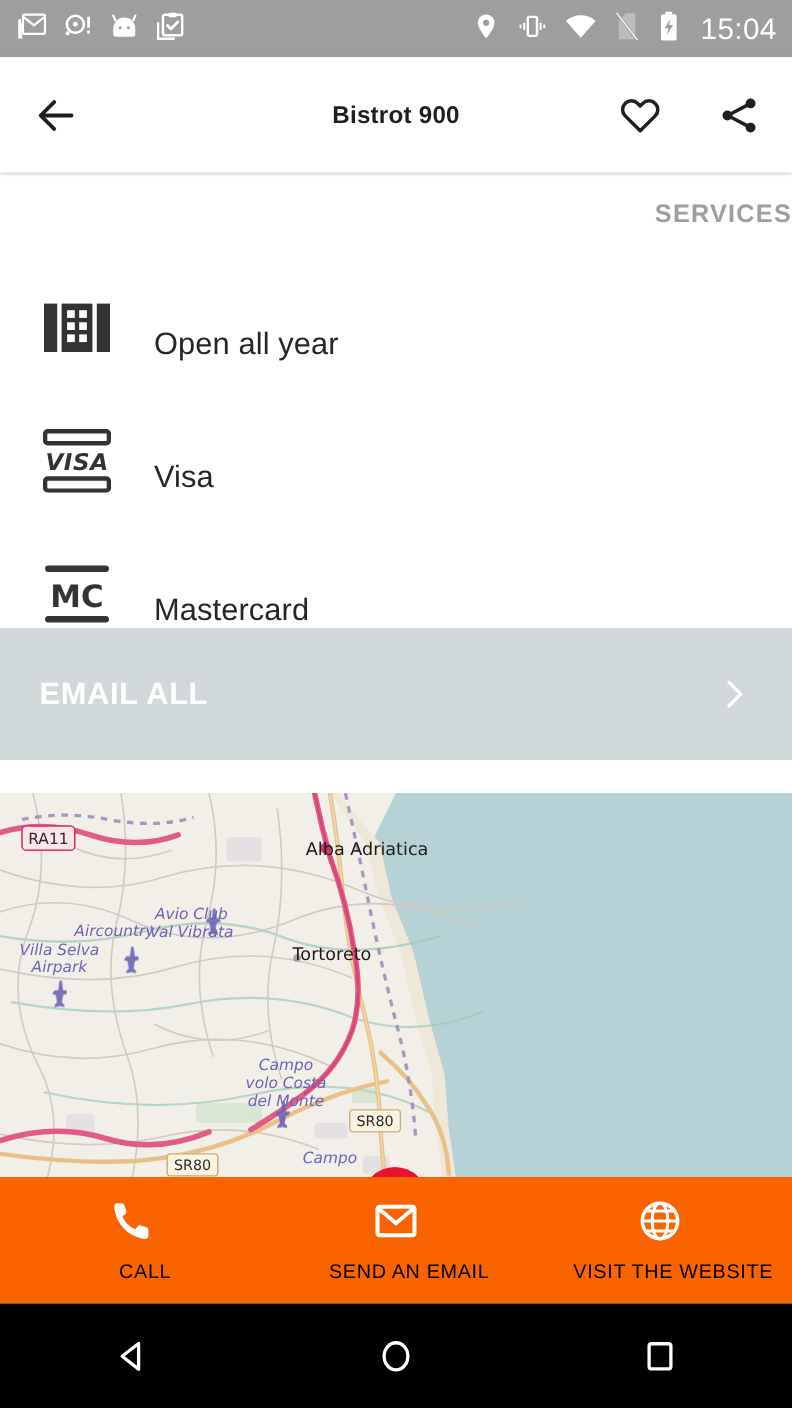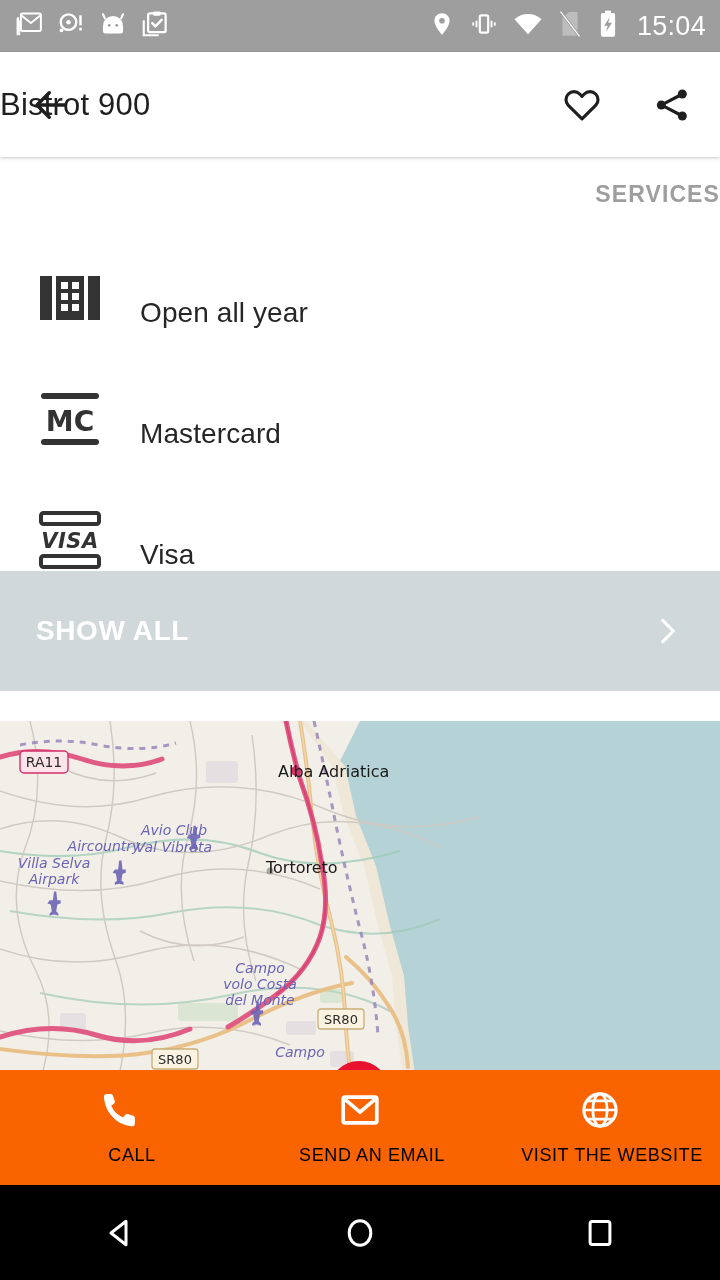--- a/index.html
+++ b/index.html
@@ -25,22 +25,22 @@
 
   
   .appbar {
     height:105px; flex:0 0 105px; background:#ffffff; position:relative;
     display:flex; align-items:center; padding:0 22px;
     box-shadow:0 1px 3px rgba(0,0,0,.22);
     z-index:6;
   }
   .appbar-back { width:58px; height:58px; display:flex; align-items:center; justify-content:center; cursor:pointer;}
   .appbar-title {
-    position:absolute; left:0; right:0; 
-    font-size:31px; font-weight:400; color:#1f1f1f; letter-spacing:.2px;
+    position:absolute; left:0; right:0; text-align:center;
+    font-size:22px; font-weight:700; color:#1f1f1f; letter-spacing:.2px;
     pointer-events:none;
   }
   .appbar-actions { margin-left:auto; display:flex; align-items:center; gap:38px; z-index:2; }
   .appbar-btn { width:52px; height:52px; display:flex; align-items:center; justify-content:center; cursor:pointer; }
 
   
   .content { flex:1 1 auto; position:relative; background:#ffffff; overflow:hidden; }
 
   .section-title {
     font-size:23px; font-weight:700; letter-spacing:1.1px;
@@ -237,42 +237,42 @@
             <rect x="21" y="32" width="7" height="7" fill="#fff"></rect>
             <rect x="32" y="32" width="7" height="7" fill="#fff"></rect>
           </svg>
         </span>
         <span class="svc-label">Open all year</span>
       </div>
 
       <div class="svc-row">
         <span class="svc-icon">
           <svg width="62" height="58" viewBox="0 0 62 58">
+            <rect x="2" y="2" width="58" height="11" rx="2.5" fill="none" stroke="#333" stroke-width="4"></rect>
+            <rect x="2" y="45" width="58" height="11" rx="2.5" fill="none" stroke="#333" stroke-width="4"></rect>
+            <text x="31" y="37" text-anchor="middle" fill="#333" font-family="DejaVu Sans, sans-serif" font-size="21" font-weight="700" font-style="italic" letter-spacing="0.5">VISA</text>
+          </svg>
+        </span>
+        <span class="svc-label">Visa</span>
+      </div>
+
+      <div class="svc-row">
+        <span class="svc-icon">
+          <svg width="62" height="58" viewBox="0 0 62 58">
             <rect x="2" y="3" width="58" height="6" rx="3" fill="#333"></rect>
             <rect x="2" y="49" width="58" height="6" rx="3" fill="#333"></rect>
             <text x="31" y="41" text-anchor="middle" fill="#333" font-family="DejaVu Sans, sans-serif" font-size="28" font-weight="700">MC</text>
           </svg>
         </span>
         <span class="svc-label">Mastercard</span>
       </div>
-
-      <div class="svc-row">
-        <span class="svc-icon">
-          <svg width="62" height="58" viewBox="0 0 62 58">
-            <rect x="2" y="2" width="58" height="11" rx="2.5" fill="none" stroke="#333" stroke-width="4"></rect>
-            <rect x="2" y="45" width="58" height="11" rx="2.5" fill="none" stroke="#333" stroke-width="4"></rect>
-            <text x="31" y="37" text-anchor="middle" fill="#333" font-family="DejaVu Sans, sans-serif" font-size="21" font-weight="700" font-style="italic" letter-spacing="0.5">VISA</text>
-          </svg>
-        </span>
-        <span class="svc-label">Visa</span>
-      </div>
     </div>
 
     <div class="showall">
-      <span class="showall-label">SHOW ALL</span>
+      <span class="showall-label">EMAIL ALL</span>
       <span class="showall-chev">
         <svg width="34" height="34" viewBox="0 0 24 24">
           <path d="M9 4.5 L16.5 12 L9 19.5" fill="none" stroke="#fff" stroke-width="2.2" stroke-linecap="round" stroke-linejoin="round"></path>
         </svg>
       </span>
     </div>
 
     <div class="gap"></div>
 
     <div class="map">

